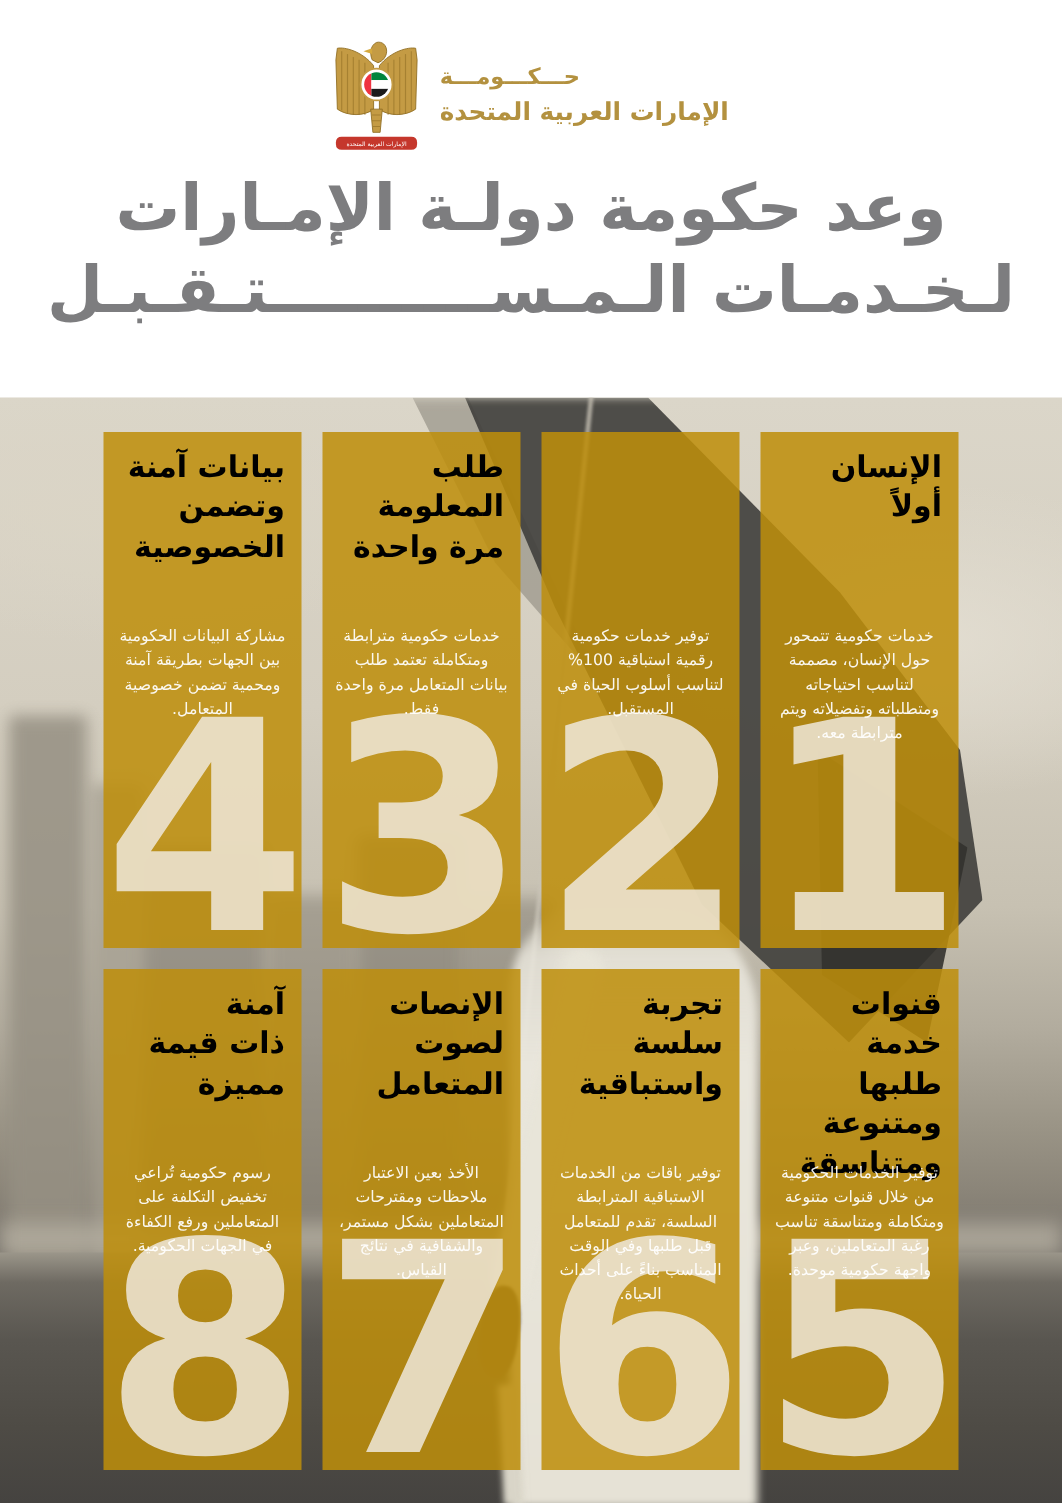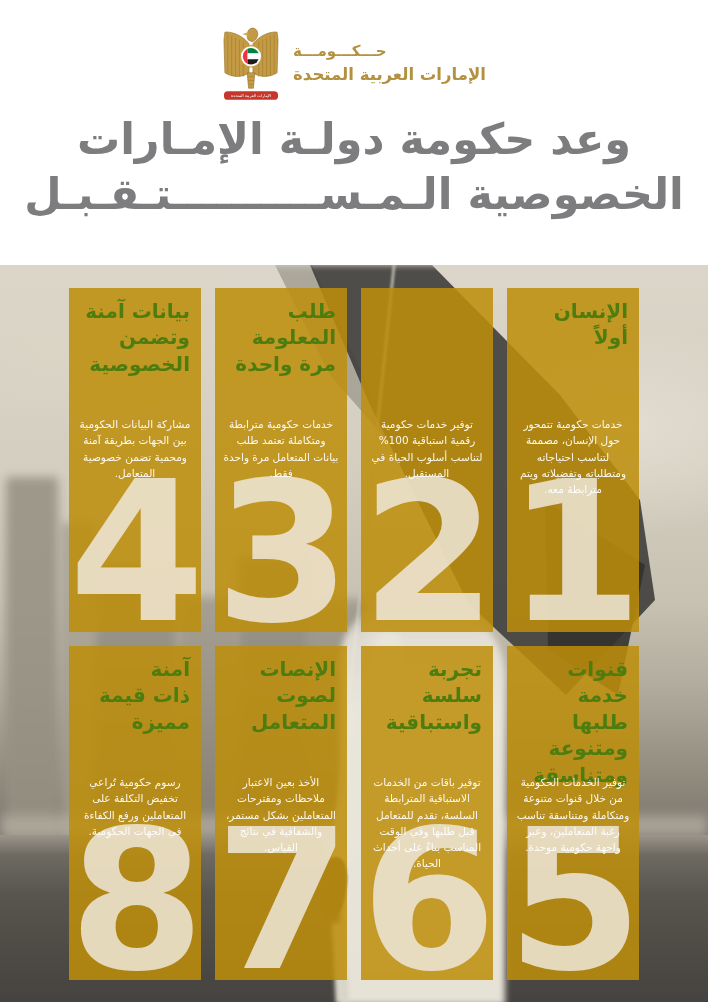--- a/index.html
+++ b/index.html
@@ -89,21 +89,21 @@
     grid-template-rows:344px 334px;column-gap:14px;row-gap:14px;
     direction:rtl;
   }
   .card{
     position:relative;overflow:hidden;
     background:rgba(190,142,11,0.86);
   }
   .card-title{
     position:absolute;top:10px;right:11px;left:6px;
     direction:rtl;text-align:right;white-space:pre-line;
-    color:#4d7c0f;font-size:20px;font-weight:bold;line-height:1.32;
+    color:#000000;font-size:20px;font-weight:bold;line-height:1.32;
   }
   .card-body{
     position:absolute;top:128px;right:8px;left:8px;
     direction:rtl;text-align:center;
     color:rgba(255,255,255,0.93);font-size:10.5px;line-height:1.55;
   }
   .card-number{
     position:absolute;bottom:-18px;left:0;right:0;direction:ltr;
     text-align:center;font-size:195px;font-weight:bold;line-height:1;
     color:rgba(238,232,218,0.85);
@@ -157,21 +157,21 @@
       <text x="30" y="73.5" font-size="4.2" fill="#FFFFFF" text-anchor="middle">الإمارات العربية المتحدة</text>
     </svg>
     <div class="gov-text">
       <div class="gov-line1">حـــكـــومـــة</div>
       <div class="gov-line2">الإمارات العربية المتحدة</div>
     </div>
   </div>
 
   <h1 class="main-title" style="margin:0;">
     <span class="line">وعد حكومة دولـة الإمـارات</span>
-    <span class="line">الخصوصية الـمـســــــــــتـقـبـل</span>
+    <span class="line">لـخـدمـات الـمـســــــــــتـقـبـل</span>
   </h1>
 
   <div class="photo">
     <div class="layer bldg b1"></div>
     <div class="layer bldg b2"></div>
     <div class="layer bldg b3"></div>
     <div class="layer bldg b4"></div>
     <div class="layer bldg b5"></div>
     <div class="layer bldg b6"></div>
     <div class="layer horizon"></div>

